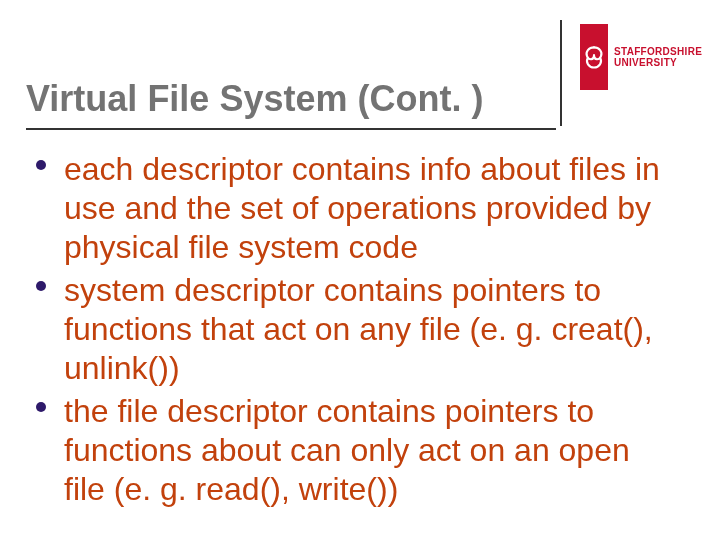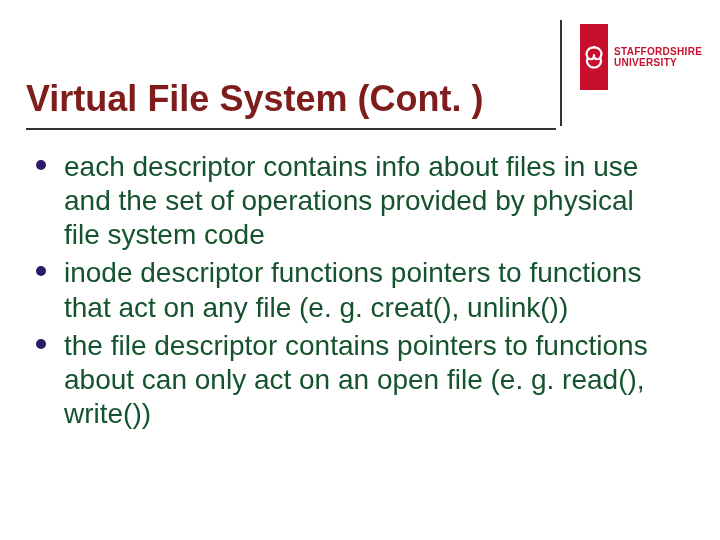--- a/index.html
+++ b/index.html
@@ -58,21 +58,21 @@
     font-size: 10px;
     line-height: 1.15;
     letter-spacing: 0.3px;
   }
   .title {
     position: absolute;
     top: 78px;
     left: 26px;
     font-size: 36px;
     font-weight: 700;
-    color: #7f1d1d;
+    color: #737373;
   }
   .title-underline {
     position: absolute;
     top: 128px;
     left: 26px;
     width: 530px;
     height: 2px;
     background: #333333;
   }
   .body {
@@ -82,23 +82,23 @@
     right: 52px;
   }
   ul.bullets {
     list-style: none;
     margin: 0;
     padding: 0;
   }
   ul.bullets > li {
     position: relative;
     padding-left: 34px;
-    font-size: 28px;
+    font-size: 32px;
     line-height: 1.22;
-    color: #14532d;
+    color: #c2410c;
     margin-bottom: 4px;
   }
   ul.bullets > li::before {
     content: "";
     position: absolute;
     left: 6px;
     top: 10px;
     width: 10px;
     height: 10px;
     border-radius: 50%;
@@ -127,18 +127,18 @@
       <span>UNIVERSITY</span>
     </div>
   </div>
 
   <div class="title">Virtual File System (Cont. )</div>
   <div class="title-underline"></div>
 
   <div class="body">
     <ul class="bullets">
       <li><span>each descriptor contains info about files in use and the set of operations provided by physical file system code</span></li>
-      <li><span>inode descriptor functions pointers to functions that act on any file (e. g. creat(), unlink())</span></li>
+      <li><span>system descriptor contains pointers to functions that act on any file (e. g. creat(), unlink())</span></li>
       <li><span>the file descriptor contains pointers to functions about can only act on an open file (e. g. read(), write())</span></li>
     </ul>
   </div>
 
 </div>
 
 </body></html>

